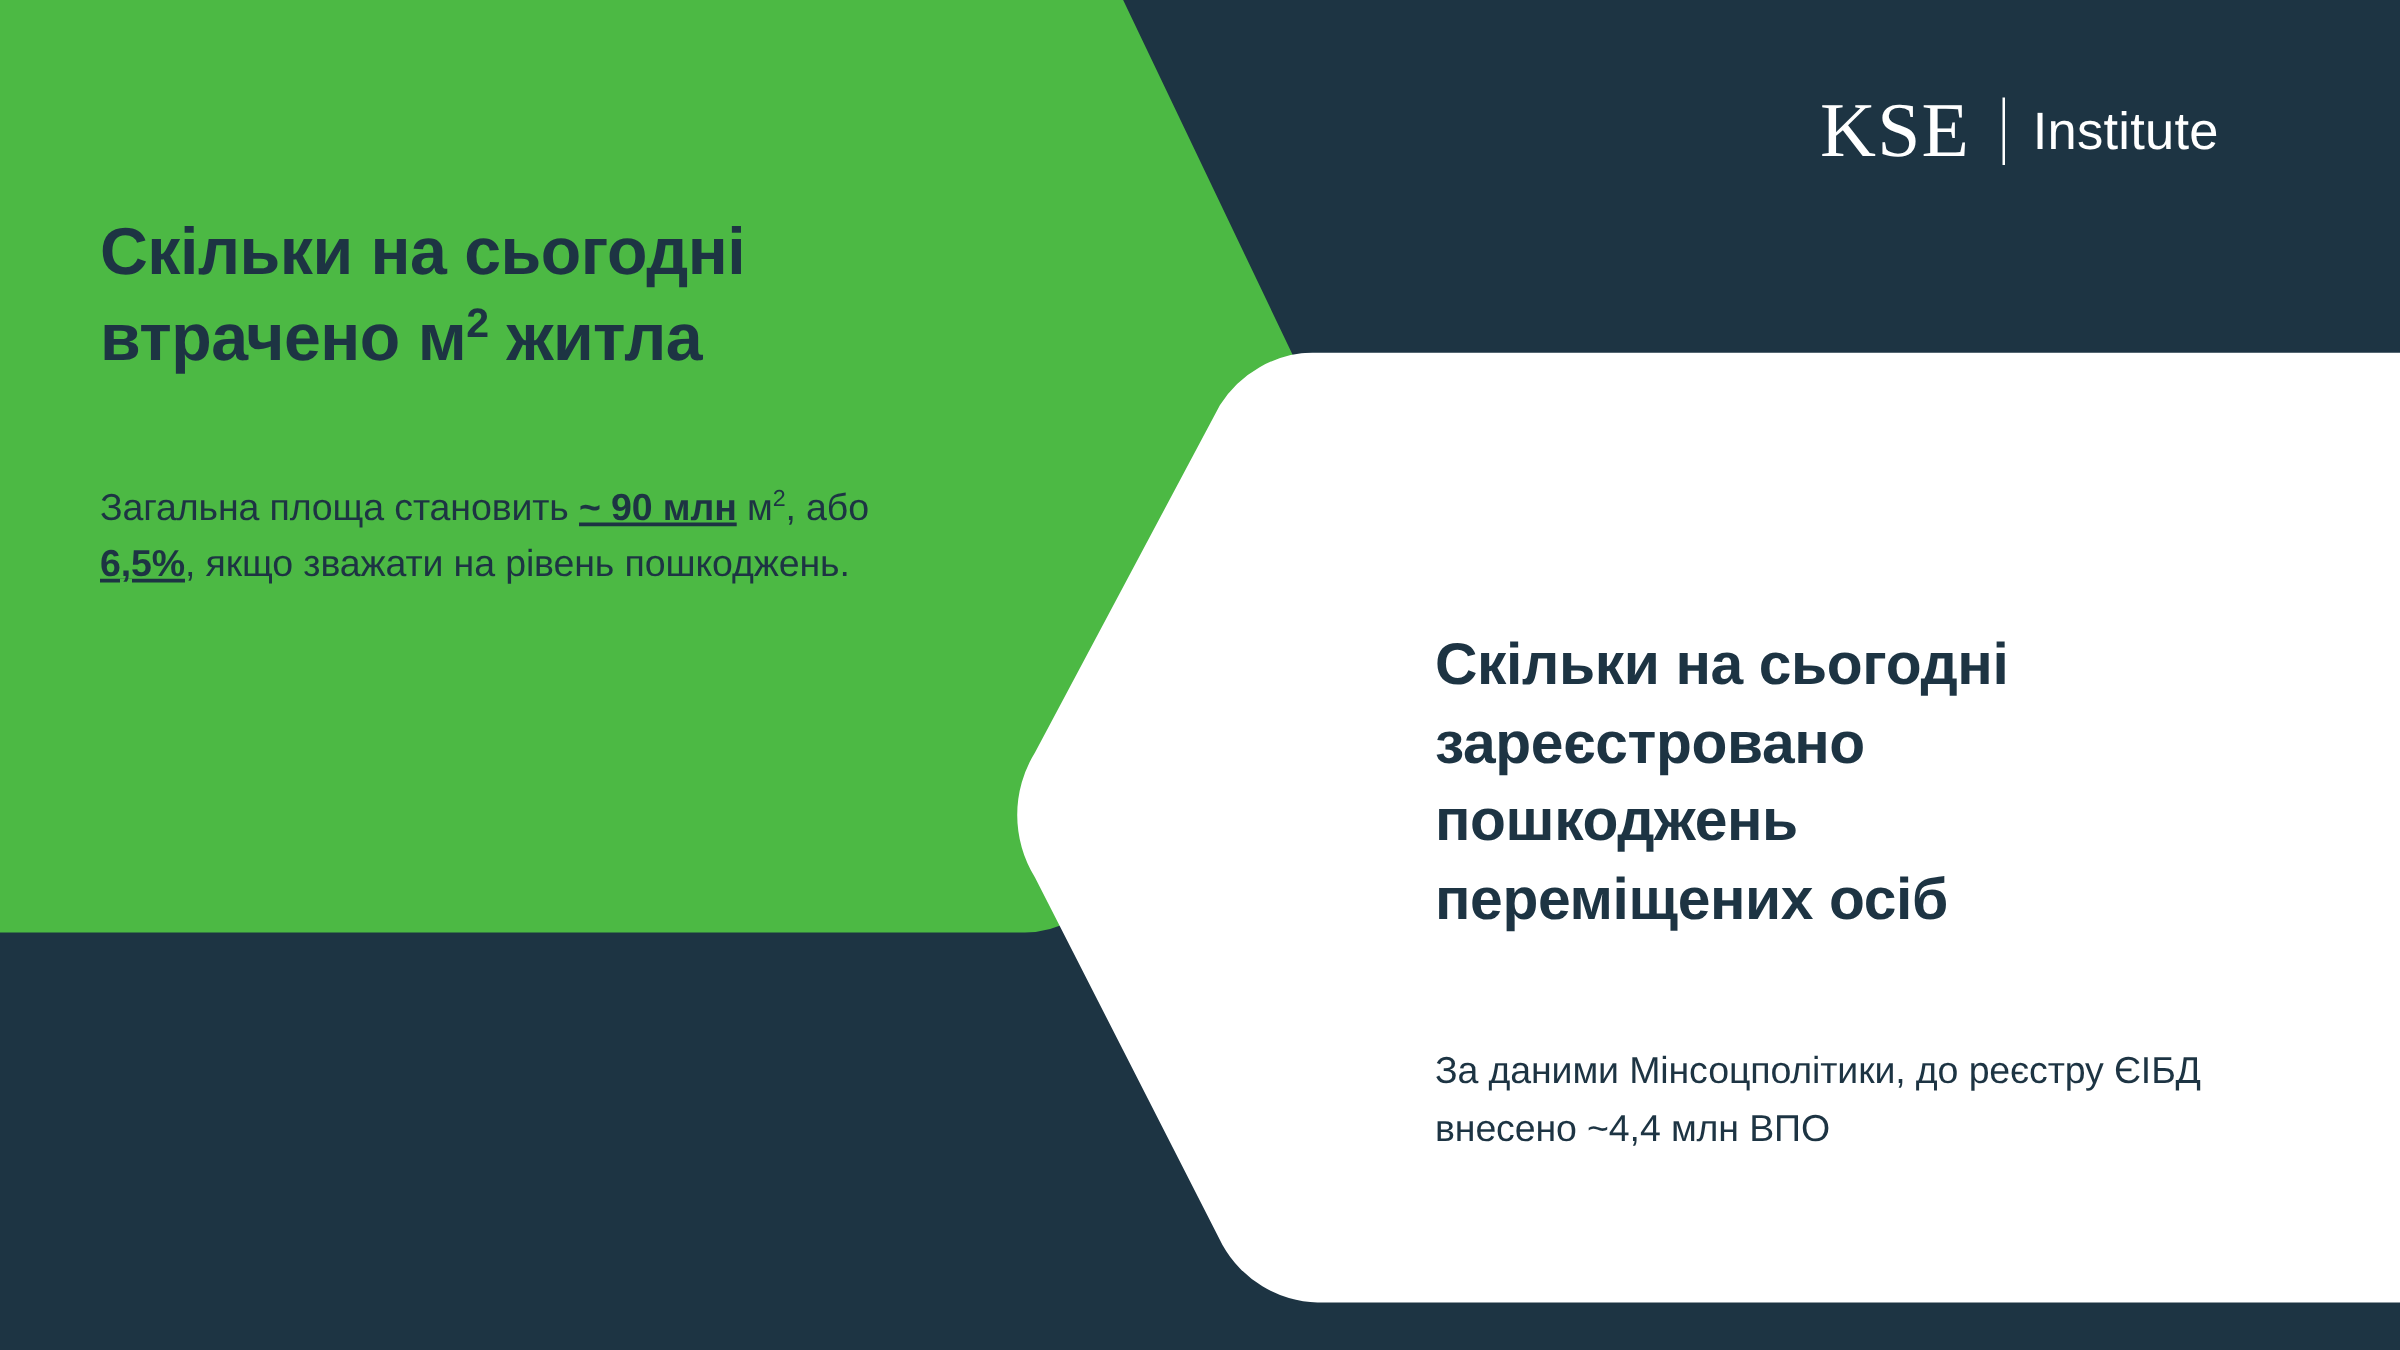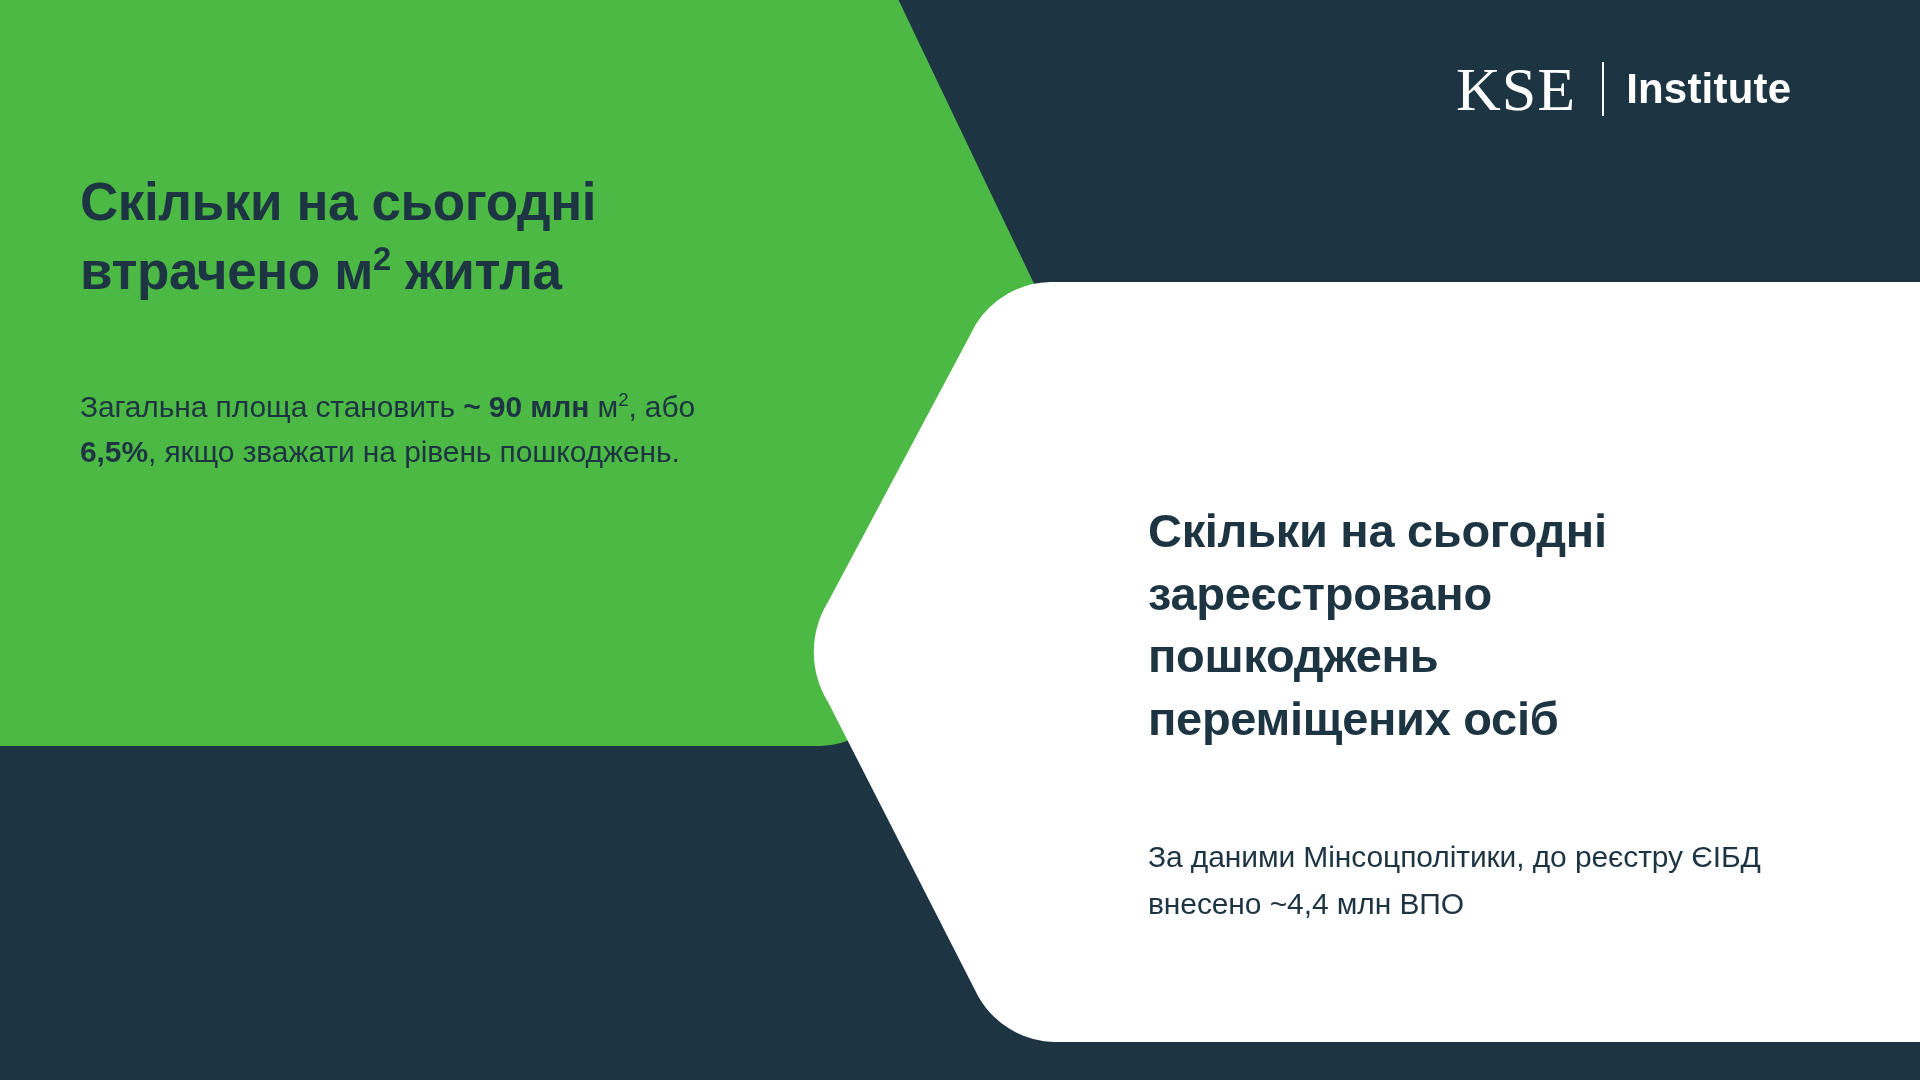--- a/index.html
+++ b/index.html
@@ -74,21 +74,21 @@
 
   .green-body {
     margin-top: 78px;
     font-size: 30px;
     line-height: 1.52;
     color: #1d3443;
     max-width: 660px;
     letter-spacing: -0.1px;
   }
 
-  .green-body b { font-weight: bold; }
+  .green-body b { font-weight: bold; text-decoration: underline; }
 
   .white-content {
     position: absolute;
     left: 1148px;
     top: 500px;
     width: 700px;
   }
 
   .white-title {
     font-size: 47px;
@@ -105,21 +105,21 @@
     color: #1d3443;
     letter-spacing: -0.1px;
   }
 
   .white-body b { font-weight: normal; }
 
   
   .logo {
     position: absolute;
     left: 1456px;
-    top: 56px;
+    top: 72px;
     display: flex;
     align-items: center;
     height: 66px;
   }
 
   .logo-kse {
     font-family: "Liberation Serif", serif;
     font-size: 62px;
     font-weight: normal;
     color: #ffffff;
@@ -129,21 +129,21 @@
 
   .logo-divider {
     width: 2px;
     height: 54px;
     background: #ffffff;
     margin: 0 22px 0 26px;
   }
 
   .logo-institute {
     font-size: 42px;
-    font-weight: bold;
+    font-weight: normal;
     color: #ffffff;
     letter-spacing: 0.2px;
     line-height: 1;
   }
 </style>
 </head>
 <body>
 
 <div id="stage">
 

